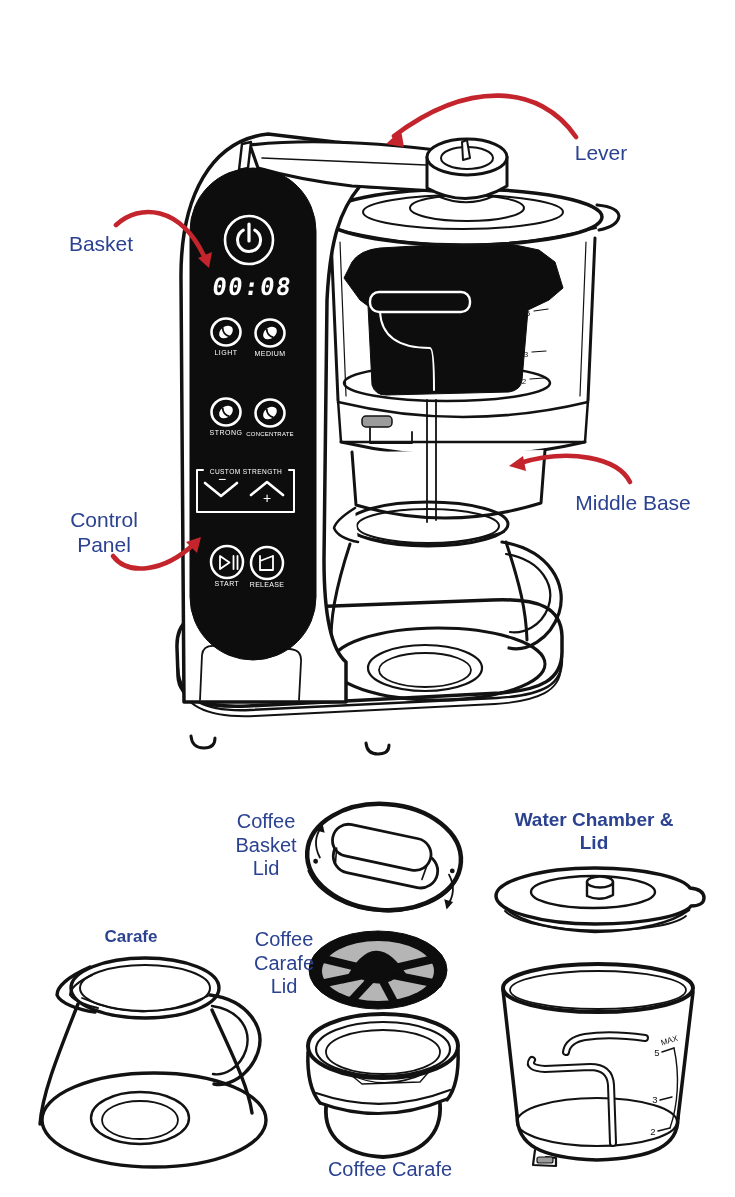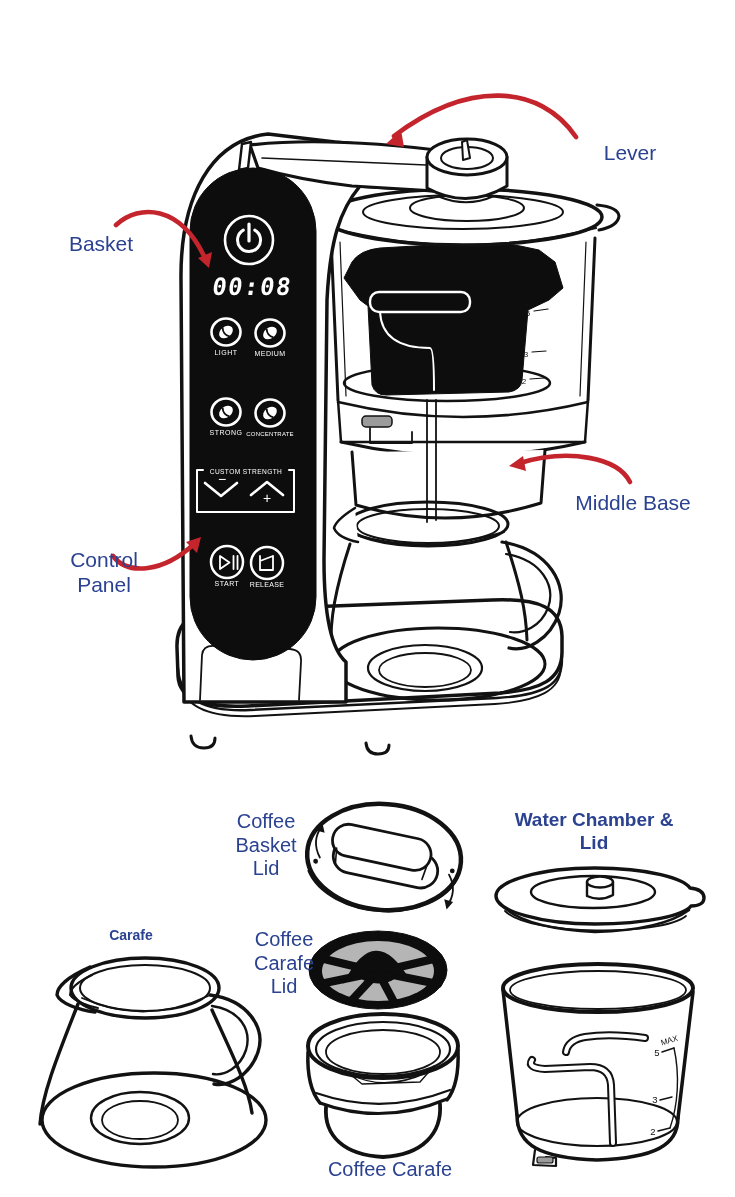--- a/index.html
+++ b/index.html
@@ -287,23 +287,23 @@
         <text class="stxt" x="655" y="1103" font-size="9.5" text-anchor="middle">3</text>
         <text class="stxt" x="653" y="1135" font-size="9.5" text-anchor="middle">2</text>
         <path class="ln" stroke-width="1.4" d="M 662,1052 L 674,1048 M 660,1100 L 672,1097 M 658,1131 L 670,1128"></path>
         <path class="ln" stroke-width="1.4" d="M 674,1048 C 680,1075 678,1105 670,1128"></path>
       </g>
     </g>
   </g>
 </svg>
 
 <div class="lbl" style="left:58px;top:232px;width:86px;font-size:21px;">Basket</div>
-<div class="lbl" style="left:585px;top:141px;width:90px;font-size:21px;">Lever</div>
-<div class="lbl" style="left:48px;top:507px;width:112px;font-size:21px;line-height:25px;margin-top:40px;">Control Panel</div>
+<div class="lbl" style="left:556px;top:141px;width:90px;font-size:21px;">Lever</div>
+<div class="lbl" style="left:48px;top:507px;width:112px;font-size:21px;line-height:25px;">Control Panel</div>
 <div class="lbl" style="left:560px;top:491px;width:146px;font-size:21px;white-space:nowrap;">Middle Base</div>
 
 <div class="lbl b" style="left:505px;top:808px;width:178px;font-size:19px;line-height:23px;">Water Chamber &amp; Lid</div>
 <div class="lbl" style="left:222px;top:810px;width:88px;font-size:20px;line-height:23.5px;">Coffee Basket Lid</div>
-<div class="lbl b" style="left:72px;top:927px;width:118px;font-size:14px;">Carafe</div>
+<div class="lbl b" style="left:72px;top:927px;width:118px;font-size:17px;">Carafe</div>
 <div class="lbl" style="left:243px;top:928px;width:82px;font-size:20px;line-height:23.5px;">Coffee Carafe Lid</div>
 <div class="lbl" style="left:300px;top:1158px;width:180px;font-size:20px;white-space:nowrap;">Coffee Carafe</div>
 
 </div>
 
 </body></html>

